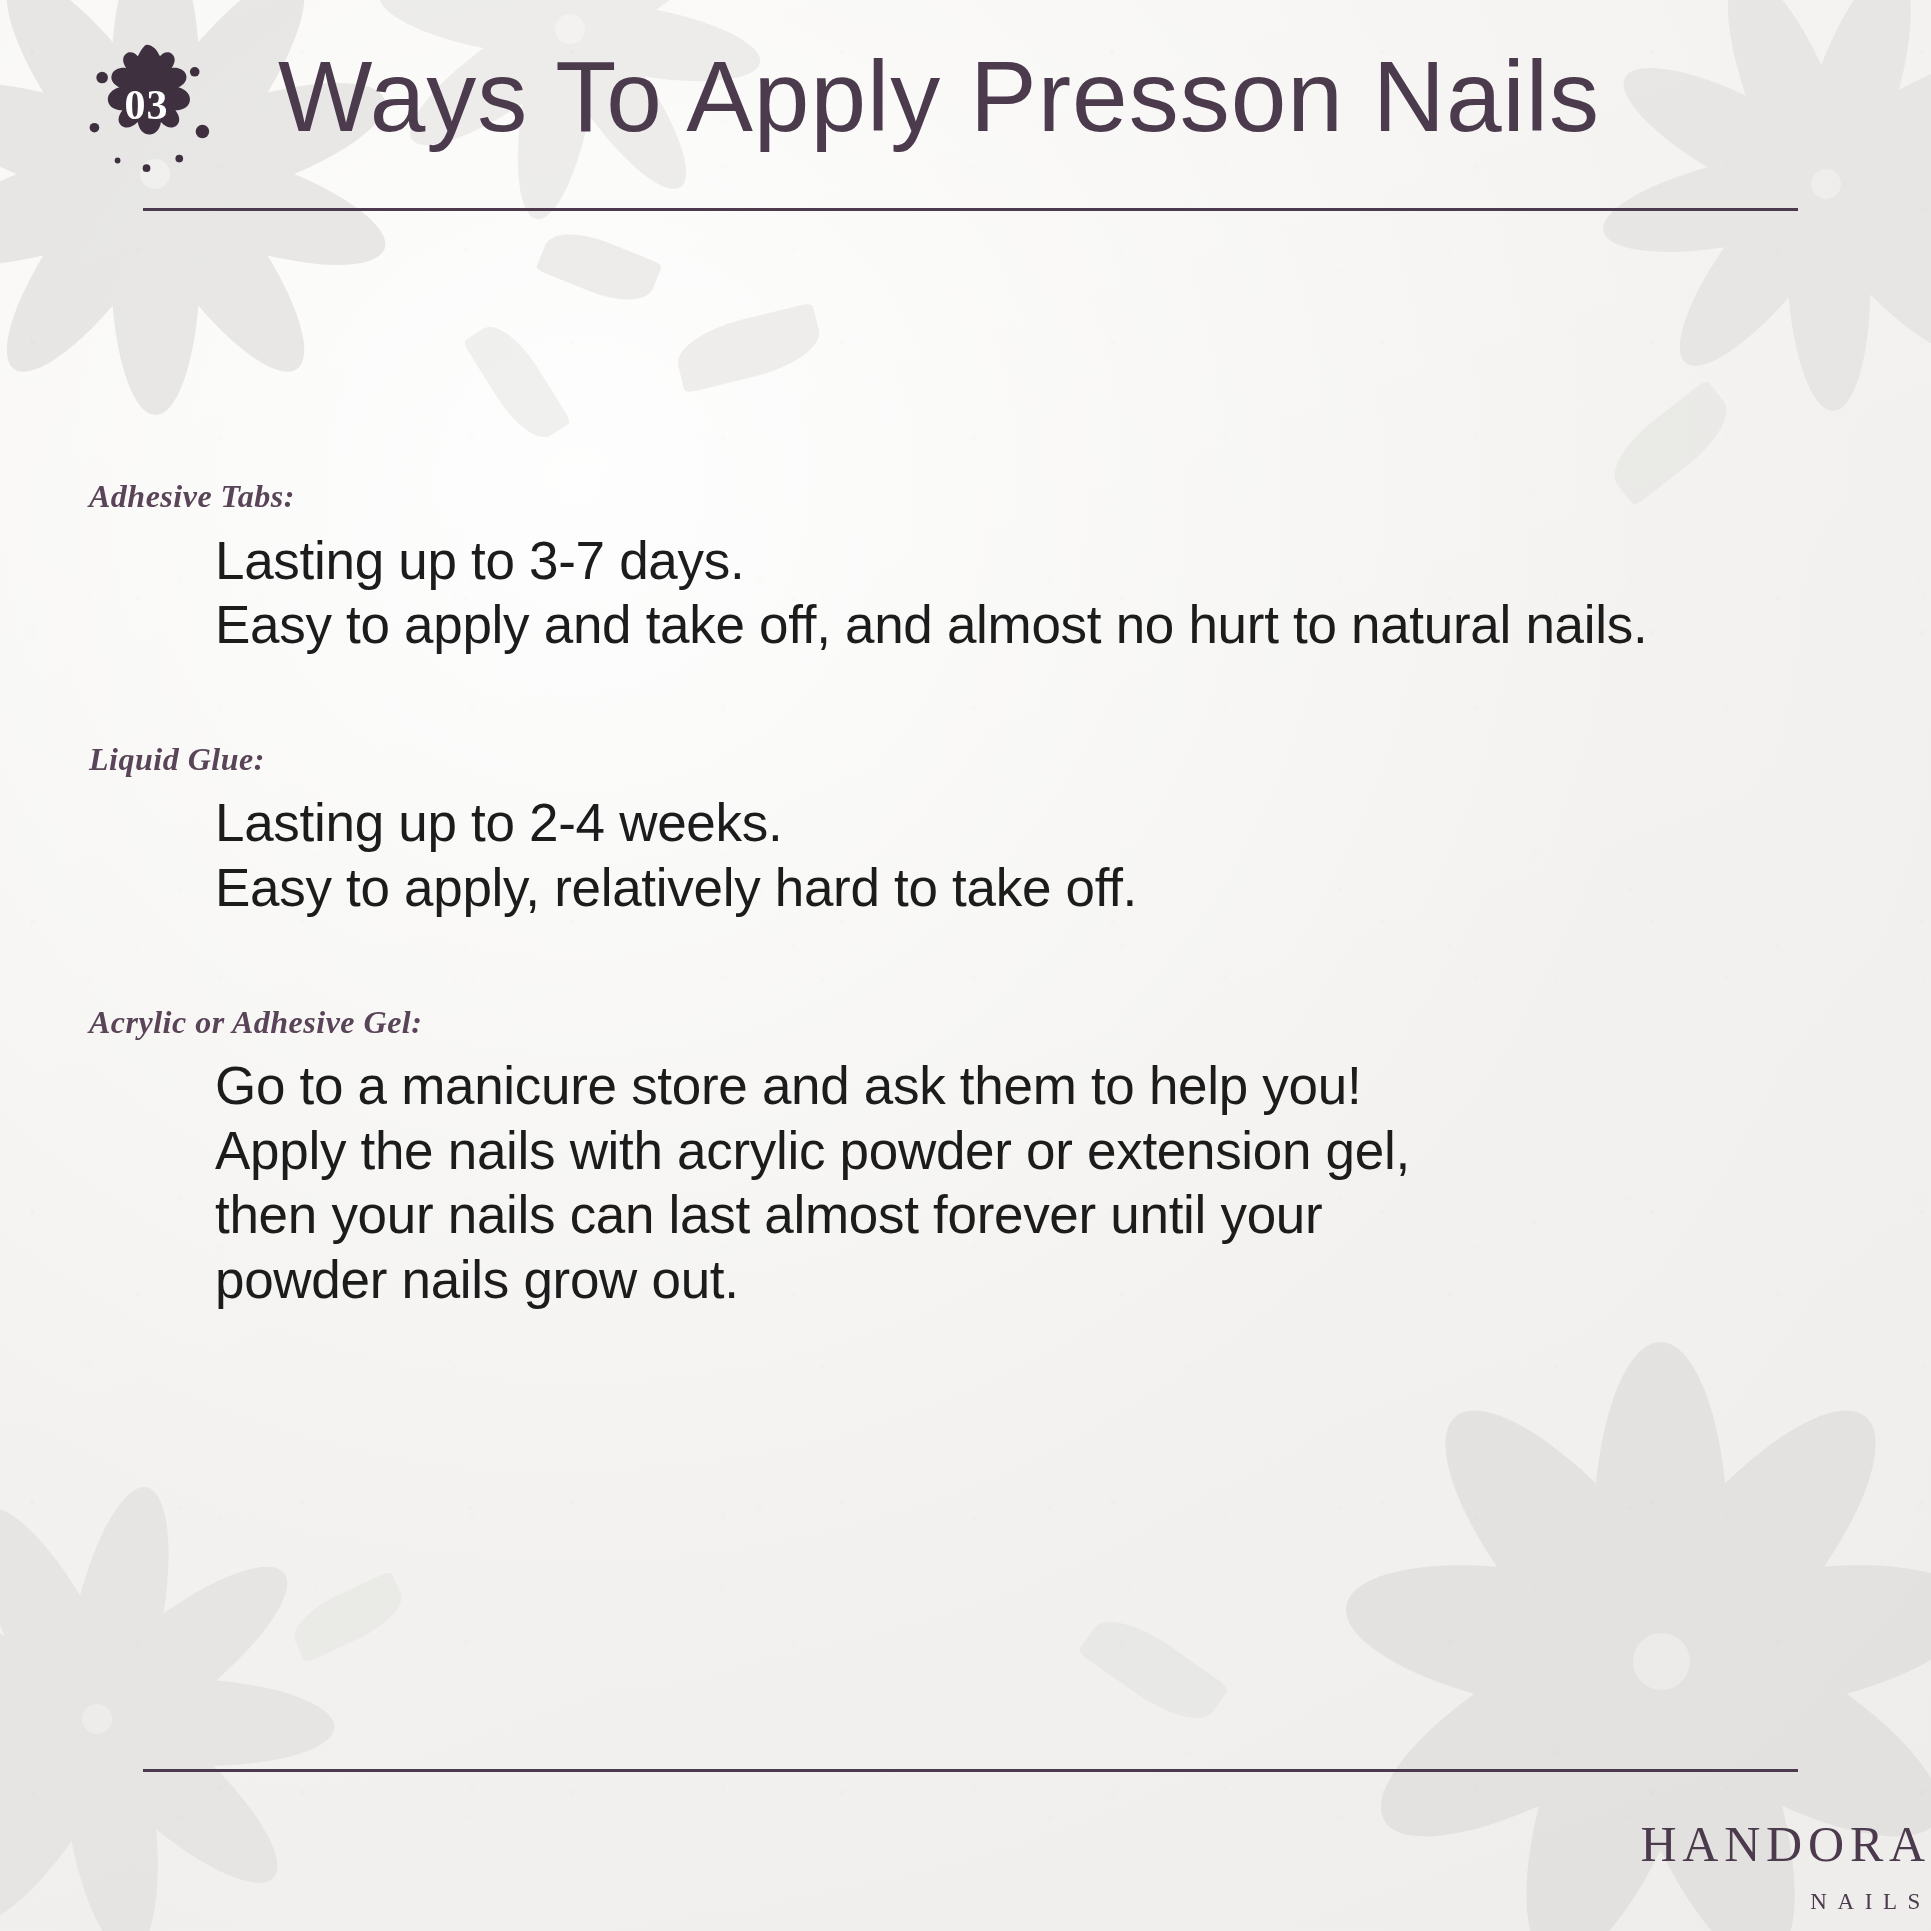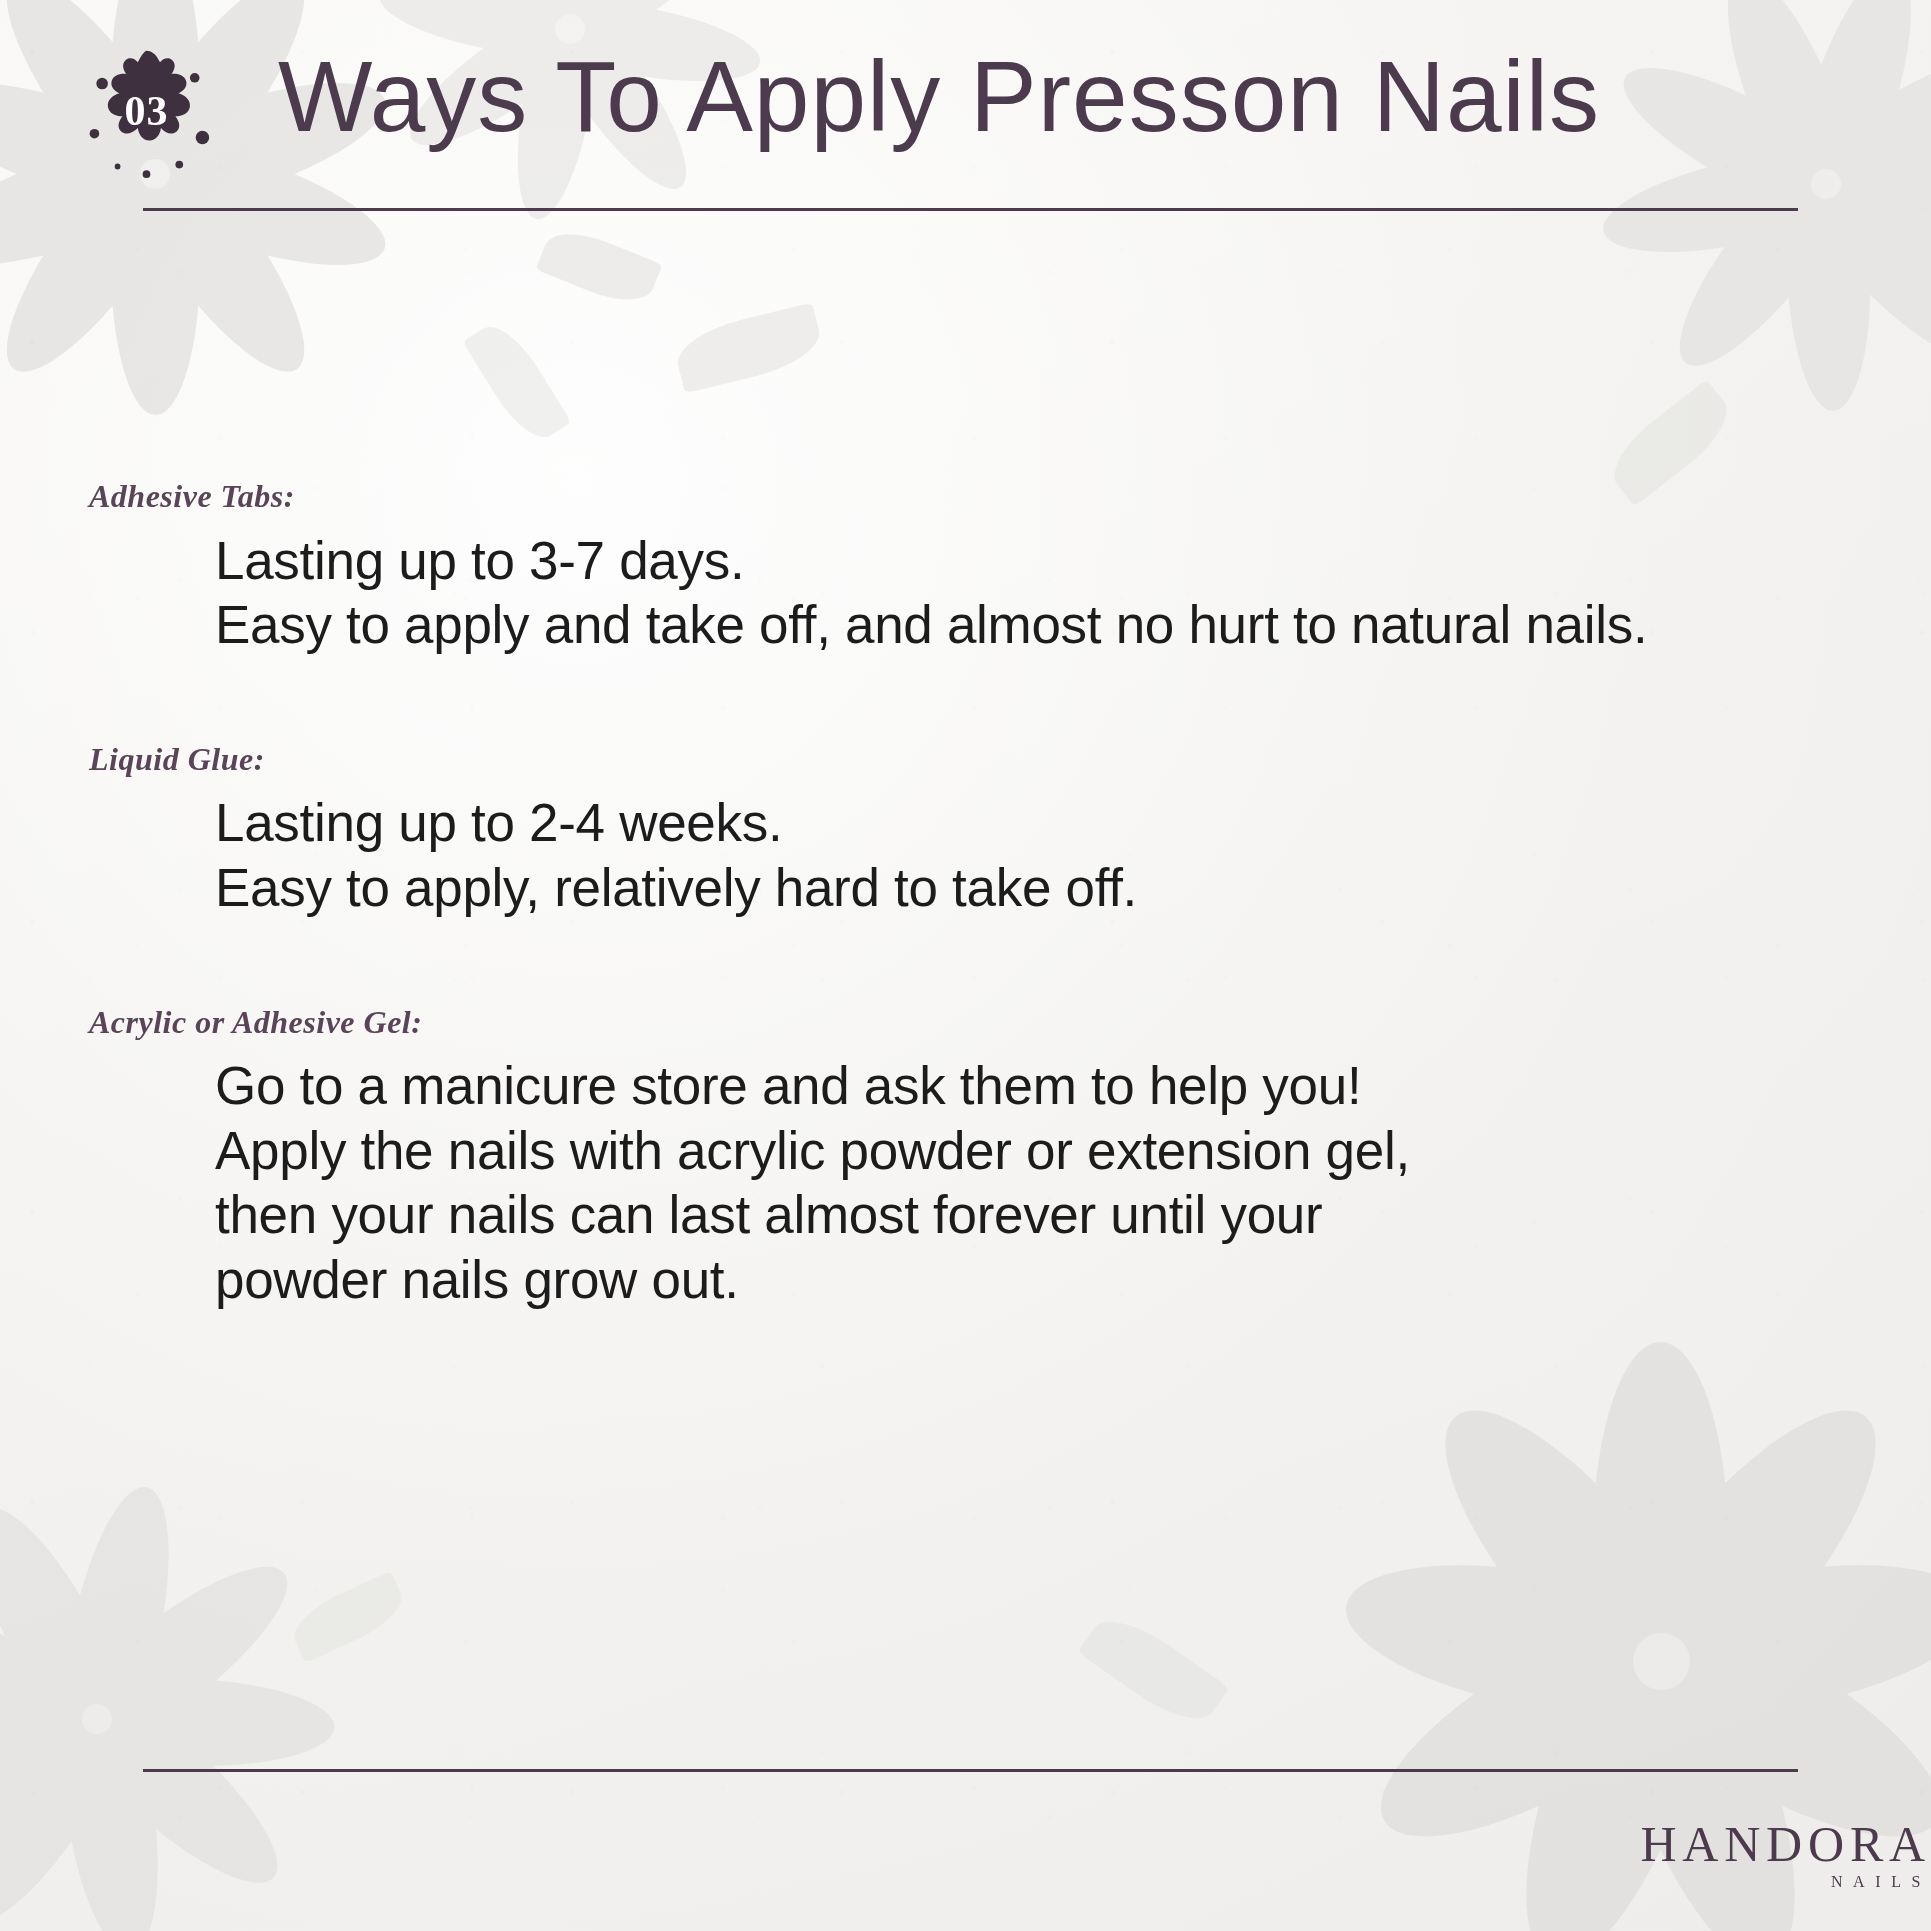--- a/index.html
+++ b/index.html
@@ -74,21 +74,21 @@
   .header {
     position: absolute;
     left: 0;
     top: 0;
     width: 1931px;
     height: 222px;
   }
   .splat {
     position: absolute;
     left: 79px;
-    top: 45px;
+    top: 39px;
     width: 135px;
     height: 135px;
   }
   .splat-number {
     position: absolute;
     left: 0;
     top: 0;
     width: 135px;
     height: 135px;
     display: flex;
@@ -173,24 +173,24 @@
     width: 1931px;
     text-align: right;
   }
   .brand-name {
     color: #4b3b4d;
     font-family: "Liberation Serif", serif;
     font-size: 50px;
     letter-spacing: 5.8px;
   }
   .brand-sub {
-    margin-top: 0;
+    margin-top: 16px;
     color: #4b3b4d;
     font-family: "Liberation Serif", serif;
-    font-size: 16px;
+    font-size: 23px;
     letter-spacing: 10.6px;
   }
 </style>
 </head>
 <body>
 
 <div class="page">
 
   <div class="floral" style="left:-154px; top:-135px; width:618px; height:618px;">
     <div class="petal-cluster" style="left:0;top:0;width:618px;height:618px;">

